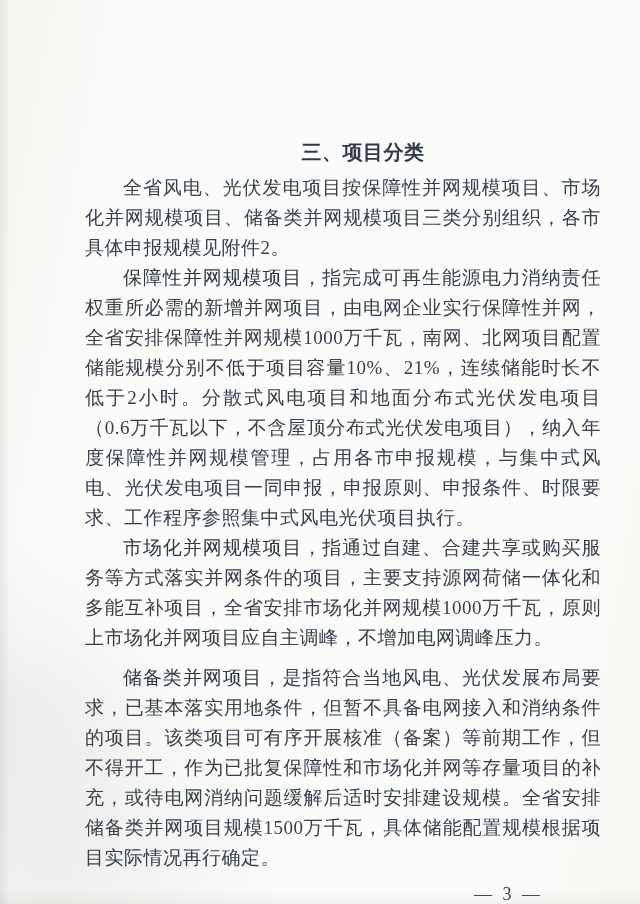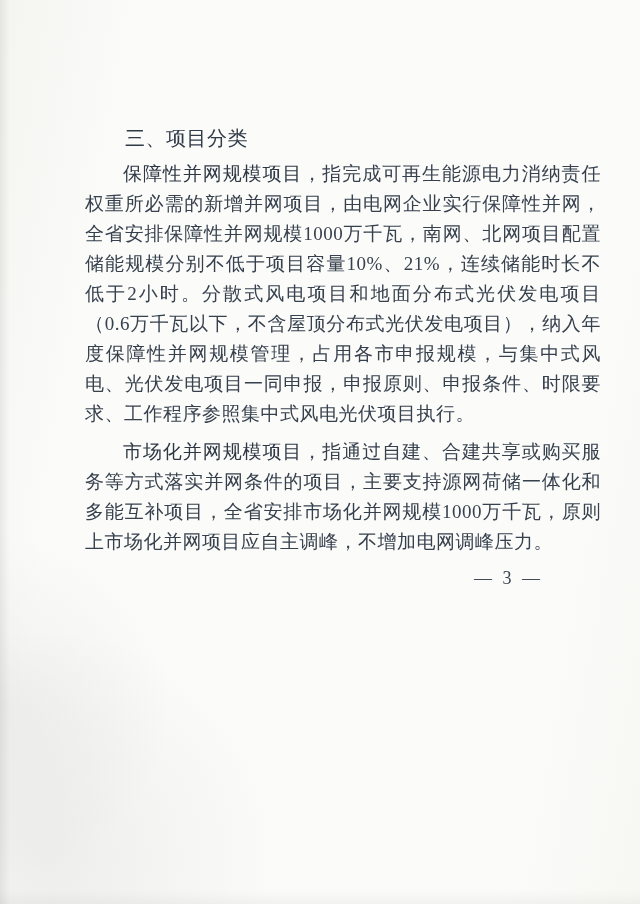--- a/index.html
+++ b/index.html
@@ -37,54 +37,56 @@
     top: 123px;
     left: 85px;
     width: 516px;
     color: #37414e;
     font-size: 19px;
     line-height: 30px;
     letter-spacing: 0.5px;
     text-align: justify;
   }
   .doc-heading {
-    margin: 0 0 6px 0;
+    margin: 14px 0 6px 0;
     font-size: 20px;
-    font-weight: normal;
+    font-weight: bold;
     color: #303a48;
     line-height: 30px;
     text-indent: 2em;
-    text-align: left;
+    text-align: center;
   }
   .para {
     margin: 0;
     text-indent: 2em;
   }
   .para .lead { font-weight: normal; color: #2e3845; }
-  .para.gap-sm { margin-top: 8px; }
+  .para.gap-sm { }
   .para.gap-md { margin-top: 10px; }
   .page-number {
     margin-top: 6px;
     padding-right: 58px;
     text-align: right;
     font-size: 18px;
     letter-spacing: 3px;
     color: #3a4450;
   }
 </style>
 </head>
 <body>
 
 <div class="scan-page">
   <div class="content">
 
     <h2 class="doc-heading">三、项目分类</h2>
 
+    <p class="para"><span class="lead"></span><span>全省风电、光伏发电项目按保障性并网规模项目、市场化并网规模项目、储备类并网规模项目三类分别组织，各市具体申报规模见附件2。</span></p>
 
     <p class="para"><span class="lead">保障性并网规模项目</span><span>，指完成可再生能源电力消纳责任权重所必需的新增并网项目，由电网企业实行保障性并网，全省安排保障性并网规模1000万千瓦，南网、北网项目配置储能规模分别不低于项目容量10%、21%，连续储能时长不低于2小时。分散式风电项目和地面分布式光伏发电项目（0.6万千瓦以下，不含屋顶分布式光伏发电项目），纳入年度保障性并网规模管理，占用各市申报规模，与集中式风电、光伏发电项目一同申报，申报原则、申报条件、时限要求、工作程序参照集中式风电光伏项目执行。</span></p>
 
     <p class="para gap-sm"><span class="lead">市场化并网规模项目</span><span>，指通过自建、合建共享或购买服务等方式落实并网条件的项目，主要支持源网荷储一体化和多能互补项目，全省安排市场化并网规模1000万千瓦，原则上市场化并网项目应自主调峰，不增加电网调峰压力。</span></p>
 
+    <p class="para gap-md"><span class="lead">储备类并网项目</span><span>，是指符合当地风电、光伏发展布局要求，已基本落实用地条件，但暂不具备电网接入和消纳条件的项目。该类项目可有序开展核准（备案）等前期工作，但不得开工，作为已批复保障性和市场化并网等存量项目的补充，或待电网消纳问题缓解后适时安排建设规模。全省安排储备类并网项目规模1500万千瓦，具体储能配置规模根据项目实际情况再行确定。</span></p>
 
     <div class="page-number">— 3 —</div>
 
   </div>
 </div>
 
 </body></html>

